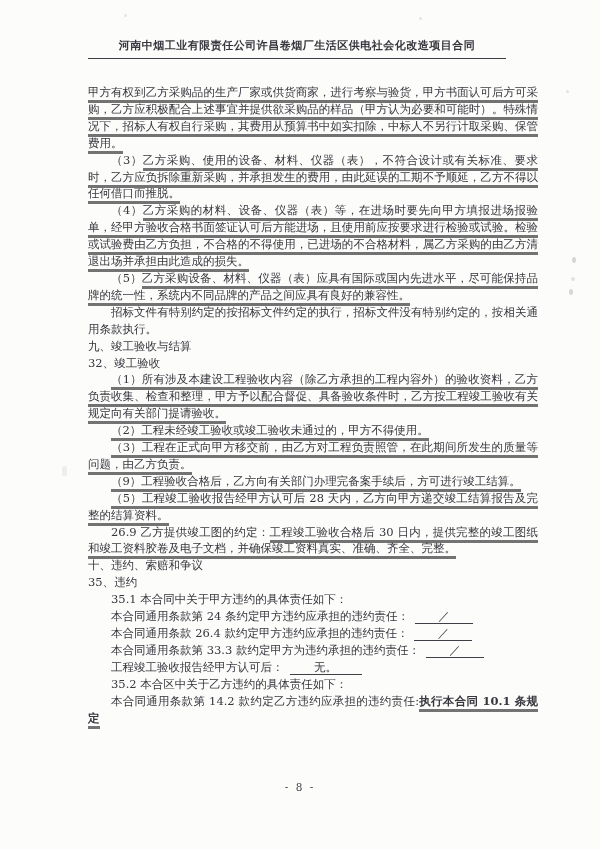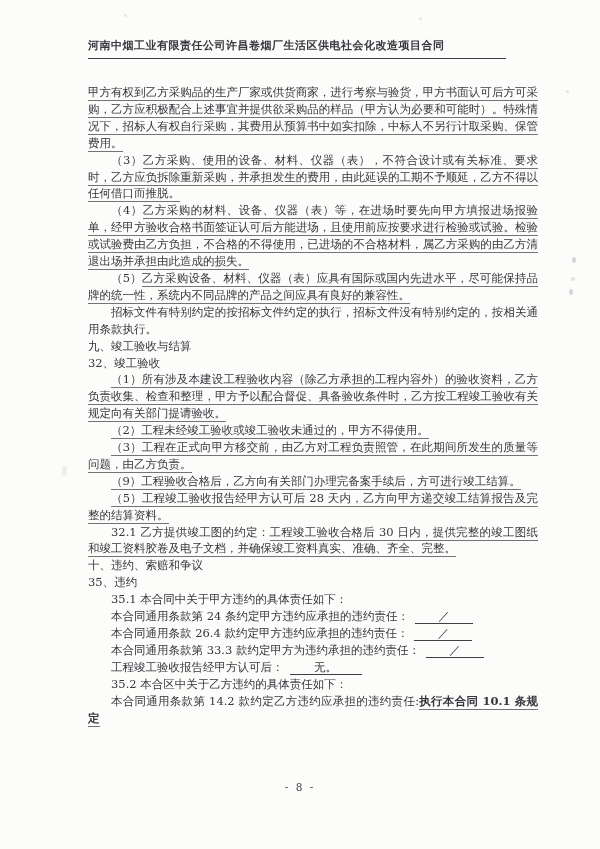--- a/index.html
+++ b/index.html
@@ -10,40 +10,41 @@
     background: #fcfcfa;
     overflow: hidden;
     font-family: "DejaVu Serif", "Liberation Serif", serif;
     color: #36363e;
   }
   .header {
     position: absolute;
     top: 38px;
     left: 88px;
     width: 418px;
+    text-align: center;
     font-weight: bold;
     font-size: 11px;
     letter-spacing: 0.5px;
     padding-bottom: 5px;
     border-bottom: 1.5px solid #3c3c44;
     white-space: nowrap;
     font-family: Liberation Mono, monospace;
   }
   .contract-body {
     position: absolute;
     top: 84px;
     left: 88px;
     width: 450px;
     font-size: 11.5px;
     line-height: 16.9px;
     text-align: justify;
   }
   .para { margin: 0; }
   .indent { text-indent: 2em; }
-  .u { border-bottom: 1px solid #737373; padding-bottom: 1px; }
+  .u { border-bottom: 3px solid #737373; padding-bottom: 1px; }
   .b { font-weight: bold; }
   .fill {
     display: inline-block;
     text-indent: 0;
     text-align: center;
     border-bottom: 1px solid #3f3f47;
     margin-left: 6px;
     line-height: 13px;
     vertical-align: baseline;
   }
@@ -76,21 +77,21 @@
       <p class="para indent"><span class="">（4）</span><span class="u">乙方采购的材料、设备、仪器（表）等，在进场时要先向甲方填报进场报验单，经甲方验收合格书面签证认可后方能进场，且使用前应按要求进行检验或试验。检验或试验费由乙方负担，不合格的不得使用，已进场的不合格材料，属乙方采购的由乙方清退出场并承担由此造成的损失。</span></p>
       <p class="para indent"><span class="">（5）</span><span class="u">乙方采购设备、材料、仪器（表）应具有国际或国内先进水平，尽可能保持品牌的统一性，系统内不同品牌的产品之间应具有良好的兼容性。</span></p>
       <p class="para indent"><span class="">招标文件有特别约定的按招标文件约定的执行，招标文件没有特别约定的，按相关通用条款执行。</span></p>
       <p class="para"><span class="">九、竣工验收与结算</span></p>
       <p class="para"><span class="">32、竣工验收</span></p>
       <p class="para indent"><span class="u">（1）所有涉及本建设工程验收内容（除乙方承担的工程内容外）的验收资料，乙方负责收集、检查和整理，甲方予以配合督促、具备验收条件时，乙方按工程竣工验收有关规定向有关部门提请验收。</span></p>
       <p class="para indent"><span class="u">（2）工程未经竣工验收或竣工验收未通过的，甲方不得使用。</span></p>
       <p class="para indent"><span class="u">（3）工程在正式向甲方移交前，由乙方对工程负责照管，在此期间所发生的质量等问题，由乙方负责。</span></p>
       <p class="para indent"><span class="u">（9）工程验收合格后，乙方向有关部门办理完备案手续后，方可进行竣工结算。</span></p>
       <p class="para indent"><span class="u">（5）工程竣工验收报告经甲方认可后 28 天内，乙方向甲方递交竣工结算报告及完整的结算资料。</span></p>
-      <p class="para indent"><span class="">32.1 乙方提供竣工图的约定：</span><span class="u">工程竣工验收合格后 30 日内，提供完整的竣工图纸和竣工资料胶卷及电子文档，并确保竣工资料真实、准确、齐全、完整。</span></p>
+      <p class="para indent"><span class="">26.9 乙方提供竣工图的约定：</span><span class="u">工程竣工验收合格后 30 日内，提供完整的竣工图纸和竣工资料胶卷及电子文档，并确保竣工资料真实、准确、齐全、完整。</span></p>
       <p class="para"><span class="">十、违约、索赔和争议</span></p>
       <p class="para"><span class="">35、违约</span></p>
       <p class="para indent"><span class="">35.1 本合同中关于甲方违约的具体责任如下：</span></p>
       <p class="para indent"><span class="">本合同通用条款第 24 条约定甲方违约应承担的违约责任：</span><span class="fill" style="width: 58px;">／</span></p>
       <p class="para indent"><span class="">本合同通用条款 26.4 款约定甲方违约应承担的违约责任：</span><span class="fill" style="width: 58px;">／</span></p>
       <p class="para indent"><span class="">本合同通用条款第 33.3 款约定甲方为违约承担的违约责任：</span><span class="fill" style="width: 58px;">／</span></p>
       <p class="para indent"><span class="">工程竣工验收报告经甲方认可后：</span><span class="fill" style="width: 72px;">无。</span></p>
       <p class="para indent"><span class="">35.2 本合区中关于乙方违约的具体责任如下：</span></p>
       <p class="para indent"><span class="">本合同通用条款第 14.2 款约定乙方违约应承担的违约责任:</span><span class="u b">执行本合同 10.1 条规定</span></p>
     </div>

